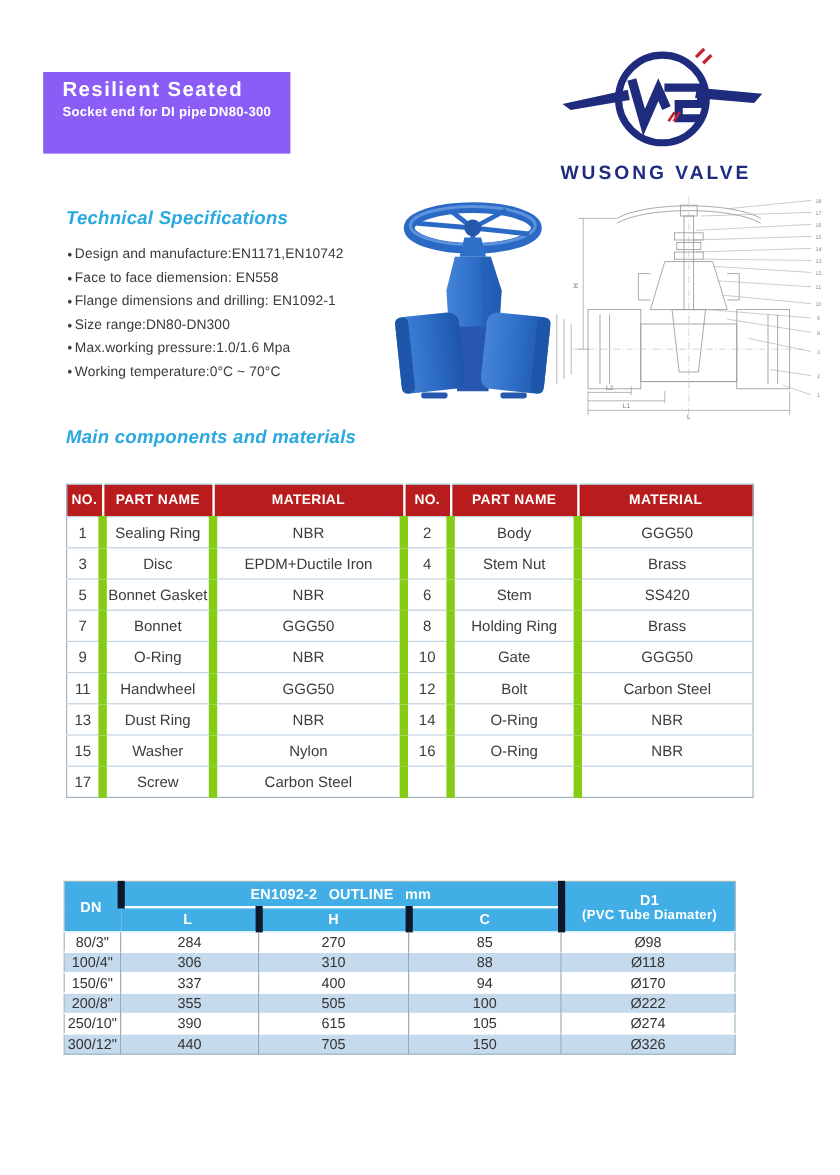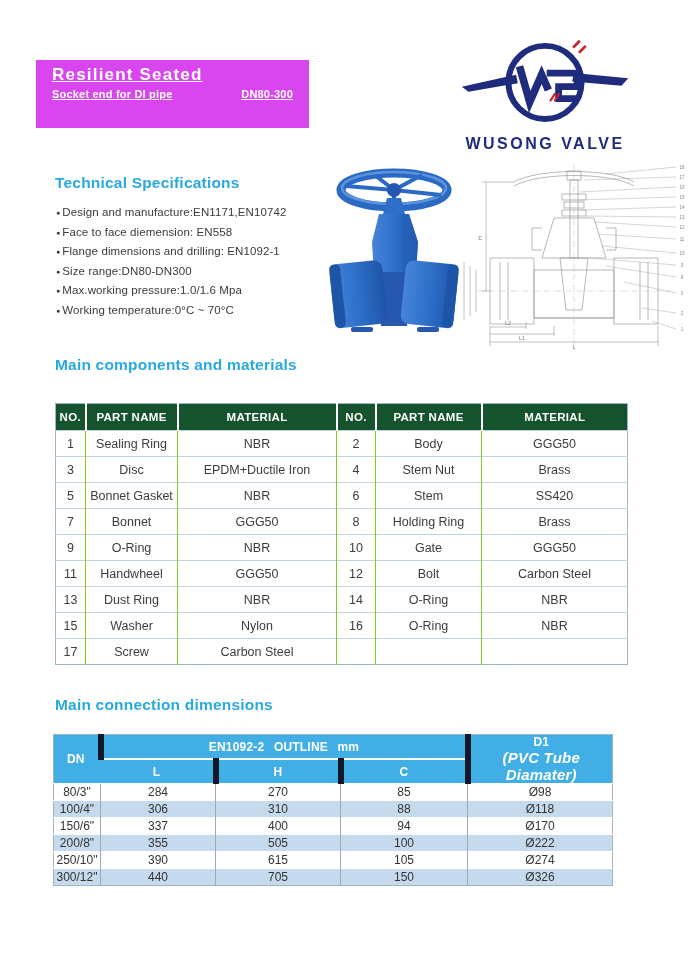--- a/index.html
+++ b/index.html
@@ -1,58 +1,58 @@
 <!DOCTYPE html>
 <html><head>
 <meta charset="utf-8">
 <style>
   * { box-sizing: border-box; margin: 0; padding: 0; }
   body { background:#ffffff; font-family:"Liberation Sans", sans-serif; }
   .page { position:relative; width:700px; height:979px; background:#ffffff; overflow:hidden; }
 
   
-  .banner { position:absolute; left:36px; top:60px; width:273px; height:68px;
-            background:#d946ef; color:#fff; padding:5px 14px 0 16px;text-decoration:underline; }
+  .banner { position:absolute; left:36px; top:60px; width:206px; height:68px;
+            background:#8b5cf6; color:#fff; padding:5px 14px 0 16px; }
   .banner-title { font-size:17px; font-weight:bold; line-height:20px; letter-spacing:1.2px; }
   .banner-sub { margin-top:3px; font-size:11px; font-weight:bold; display:flex; justify-content:space-between; padding-right:2px; letter-spacing:.2px;text-align:right; }
 
   
-  .logo-block { position:absolute; left:455px; top:34px; width:180px; text-align:center; }
+  .logo-block { position:absolute; left:467px; top:34px; width:180px; text-align:left; }
   .logo-text { margin-top:1px; color:#1F2C7E; font-weight:bold; font-size:16px; letter-spacing:2.5px; }
 
   
-  .sec-heading { position:absolute; left:55px; color:#29A9E0; font-size:15.5px; font-weight:600; letter-spacing:.2px; }
+  .sec-heading { position:absolute; left:55px; color:#29A9E0; font-size:15.5px; font-weight:600; letter-spacing:.2px;font-style:italic; }
   .h-tech { top:174px; }
   .h-comp { top:356px; }
   .h-dims { top:696px; }
 
   
   .spec-list { position:absolute; left:56px; top:203px; width:290px; list-style:none; }
   .spec-list li { font-size:11.5px; color:#3a3a3a; line-height:18.6px; letter-spacing:.1px; }
   .spec-list li::before { content:"●"; font-size:7px; vertical-align:1px; margin-right:2px; color:#3a3a3a; }
 
   
   .valve-photo { position:absolute; left:327px; top:160px; }
   .valve-drawing { position:absolute; left:456px; top:158px; }
 
   
   .comp-table { position:absolute; left:55px; top:403px; width:572px; border-collapse:collapse; table-layout:fixed; border:1px solid #9FB6C2; }
-  .comp-table th { background:#14532d; color:#fff; font-size:11.5px; font-weight:bold; height:27px; border-left:2px solid #fff; letter-spacing:.3px; }
+  .comp-table th { background:#b91c1c; color:#fff; font-size:11.5px; font-weight:bold; height:27px; border-left:2px solid #fff; letter-spacing:.3px; }
   .comp-table th:first-child { border-left:none; }
-  .comp-table td { height:26px; text-align:center; font-size:12.5px; color:#3c3c3c; border-left:1px solid #84cc16; border-top:1px solid #C3D2DC; background:#fff; }
+  .comp-table td { height:26px; text-align:center; font-size:12.5px; color:#3c3c3c; border-left:7px solid #84cc16; border-top:1px solid #C3D2DC; background:#fff; }
   .comp-table td:first-child { border-left:none; }
 
   
   .dims-table { position:absolute; left:53px; top:734px; width:559px; border-collapse:collapse; table-layout:fixed; border:1px solid #9FB6C2; }
   .dims-table th { background:#41AEE6; color:#fff; font-weight:bold; font-size:12px; border-left:6px solid #0f172a; letter-spacing:.2px; }
   .dims-table th:first-child { border-left:none; }
   .dims-table thead tr:first-child th { height:21px; }
   .dims-table thead tr:nth-child(2) th { height:21px; border-top:2px solid #fff; }
   .dims-table .group-h { word-spacing:6px; }
-  .dims-table .d1-sub { font-size:15px; font-weight:bold;font-style:italic; }
+  .dims-table .d1-sub { font-size:11px; font-weight:bold; }
   .dims-table td { height:17px; text-align:center; font-size:12px; color:#333; border-left:1px solid #97ACBA; border-top:1px solid #fff; background:#fff; }
   .dims-table td:first-child { border-left:none; }
   .dims-table tbody tr:nth-child(even) td { background:#C5DAEC; }
 </style>
 </head>
 <body>
 
 <div class="page">
 
   <div class="banner">
@@ -310,21 +310,20 @@
           <td>17</td>
           <td>Screw</td>
           <td>Carbon Steel</td>
           <td></td>
           <td></td>
           <td></td>
         </tr>
       </tbody>
   </table>
 
-  <div class="sec-heading h-dims">Main connection dimensions</div>
   <table class="dims-table">
     <colgroup>
       <col style="width:47px">
         <col style="width:115px">
         <col style="width:125px">
         <col style="width:127px">
         <col style="width:145px">
     </colgroup>
     <thead>
       <tr>

